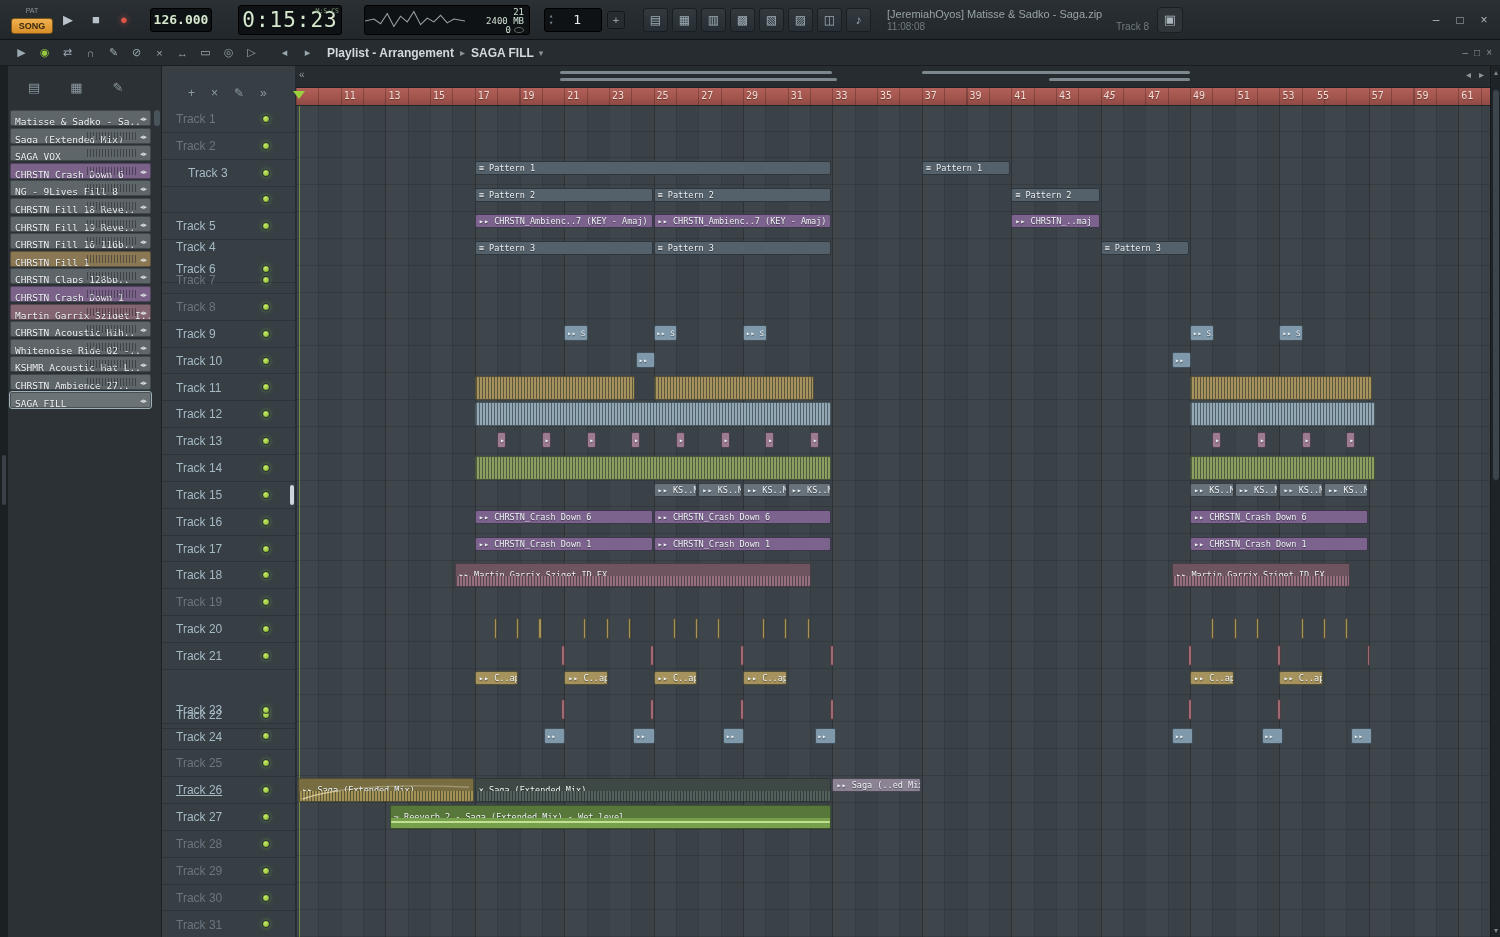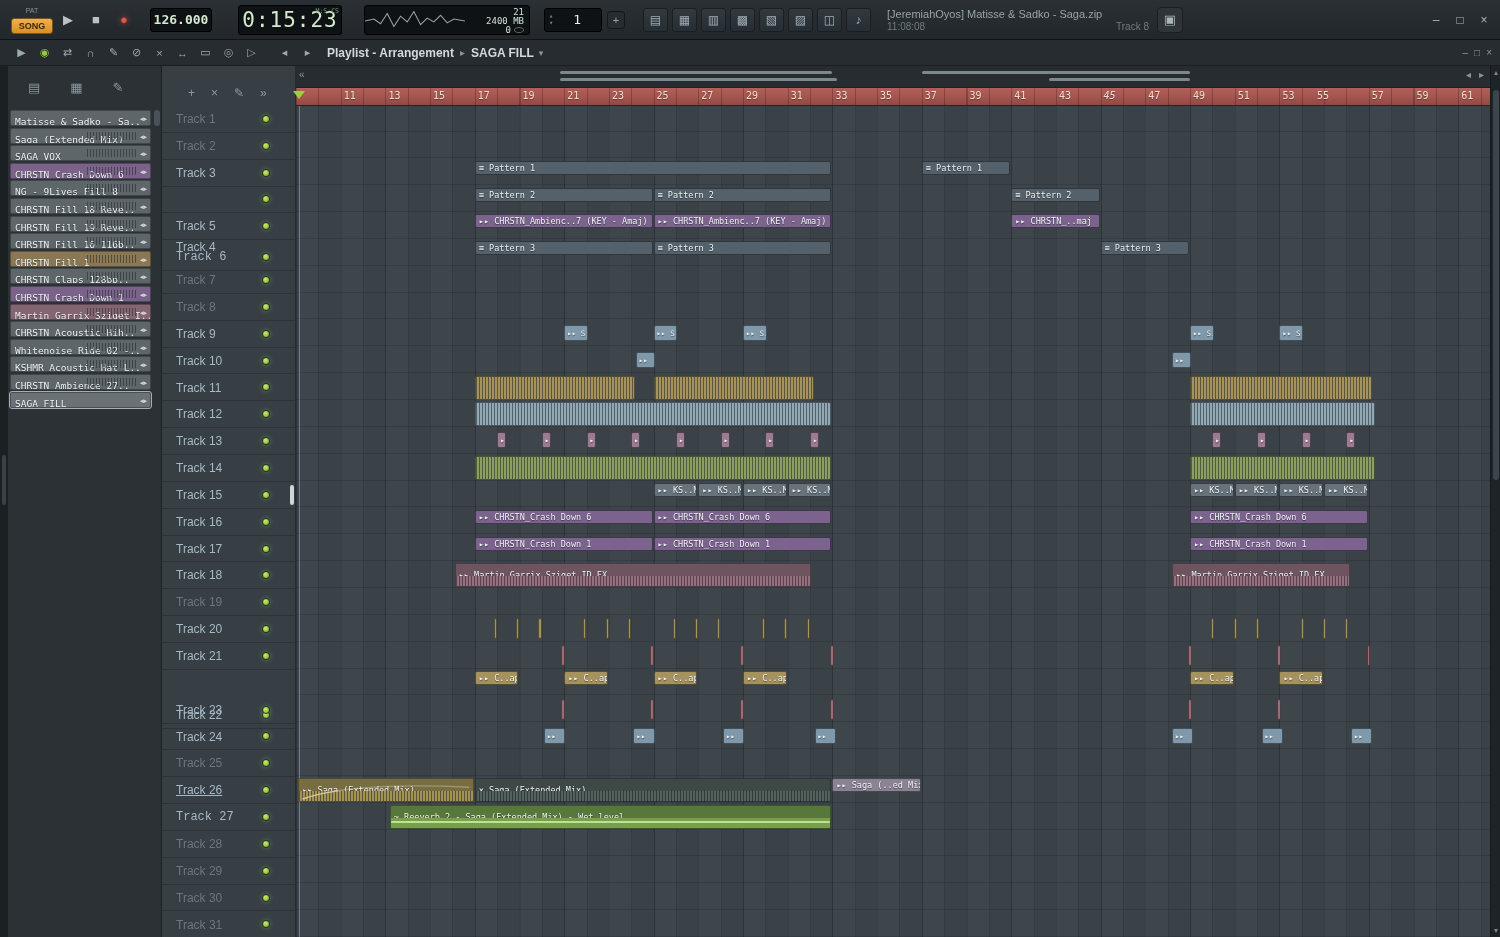--- a/index.html
+++ b/index.html
@@ -279,32 +279,32 @@
   <div id="track-rows">
       <div class="trow" style="top: 0px; height: 26.85px;">
         <span class="tname dim" style="line-height: 26.85px;">Track 1</span>
         <span class="tdot" style="top: 8.925px;"></span>
       </div>
       <div class="trow" style="top: 26.85px; height: 26.85px;">
         <span class="tname dim" style="line-height: 26.85px;">Track 2</span>
         <span class="tdot" style="top: 8.925px;"></span>
       </div>
       <div class="trow" style="top: 53.7px; height: 26.85px;">
-        <span class="tname" style="line-height: 26.85px;">Track 3</span>
+        <span class="tname" style="line-height: 26.85px; margin-left: 12px;">Track 3</span>
         <span class="tdot" style="top: 8.925px;"></span>
       </div>
       <div class="trow" style="top: 80.55px; height: 26.85px;">
         <span class="tname" style="line-height: 26.85px; margin-top: 47px;">Track 4</span>
         <span class="tdot" style="top: 8.925px;"></span>
       </div>
       <div class="trow" style="top: 107.4px; height: 26.85px; text-decoration: underline;">
         <span class="tname" style="line-height: 26.85px;">Track 5</span>
         <span class="tdot" style="top: 8.925px;"></span>
       </div>
-      <div class="trow" style="top: 138px; height: 26.85px; font-family: Liberation Mono, monospace;">
+      <div class="trow" style="top: 150px; height: 26.85px;">
         <span class="tname" style="line-height: 26.85px;">Track 6</span>
         <span class="tdot" style="top: 8.925px;"></span>
       </div>
       <div class="trow" style="top: 161.1px; height: 26.85px;">
         <span class="tname dim" style="line-height: 26.85px;">Track 7</span>
         <span class="tdot" style="top: 8.925px;"></span>
       </div>
       <div class="trow" style="top: 187.95px; height: 26.85px;">
         <span class="tname dim" style="line-height: 26.85px;">Track 8</span>
         <span class="tdot" style="top: 8.925px;"></span>
@@ -375,21 +375,21 @@
       </div>
       <div class="trow" style="top: 644.4px; height: 26.85px;">
         <span class="tname dim" style="line-height: 26.85px;">Track 25</span>
         <span class="tdot" style="top: 8.925px;"></span>
       </div>
       <div class="trow" style="top: 671.25px; height: 26.85px;">
         <span class="tname" style="line-height: 26.85px; text-decoration: underline;">Track 26</span>
         <span class="tdot" style="top: 8.925px;"></span>
       </div>
       <div class="trow" style="top: 698.1px; height: 26.85px;">
-        <span class="tname" style="line-height: 26.85px; font-family: Liberation Mono, monospace;">Track 27</span>
+        <span class="tname" style="line-height: 26.85px;">Track 27</span>
         <span class="tdot" style="top: 8.925px;"></span>
       </div>
       <div class="trow" style="top: 724.95px; height: 26.85px;">
         <span class="tname dim" style="line-height: 26.85px;">Track 28</span>
         <span class="tdot" style="top: 8.925px;"></span>
       </div>
       <div class="trow" style="top: 751.8px; height: 26.85px;">
         <span class="tname dim" style="line-height: 26.85px;">Track 29</span>
         <span class="tdot" style="top: 8.925px;"></span>
       </div>

